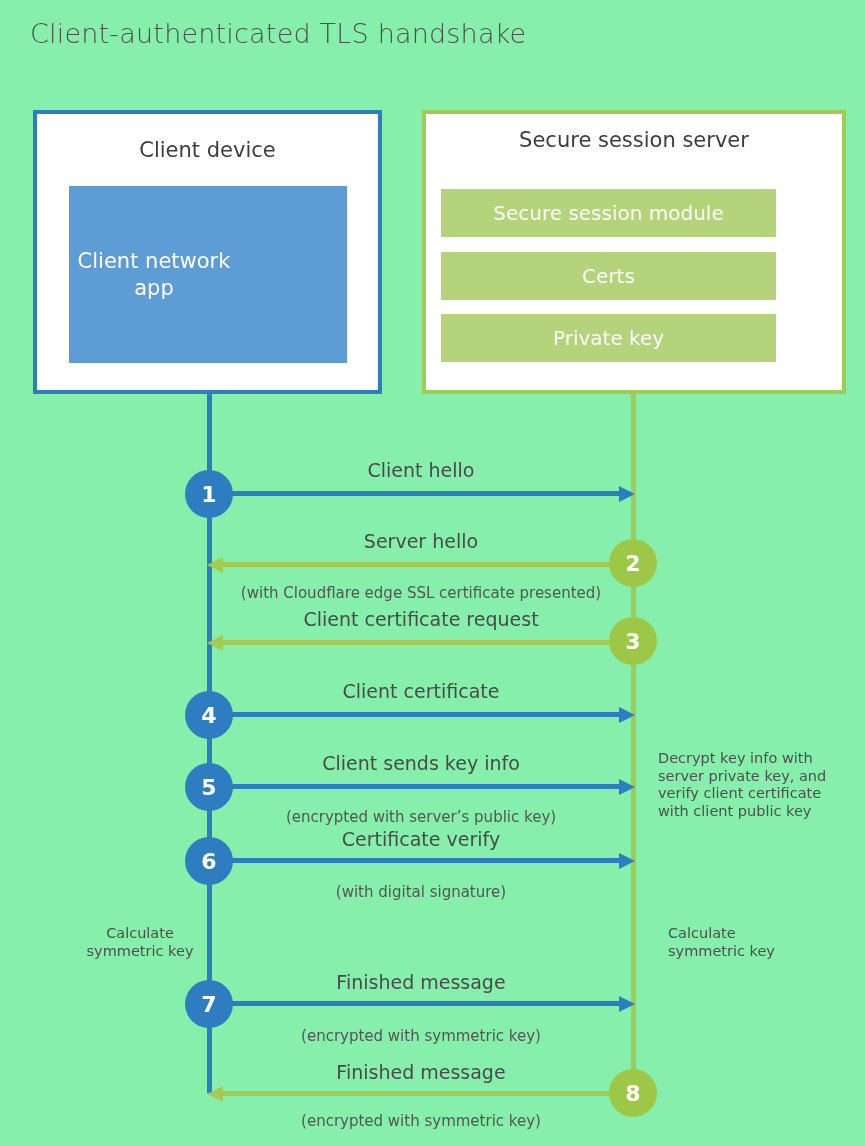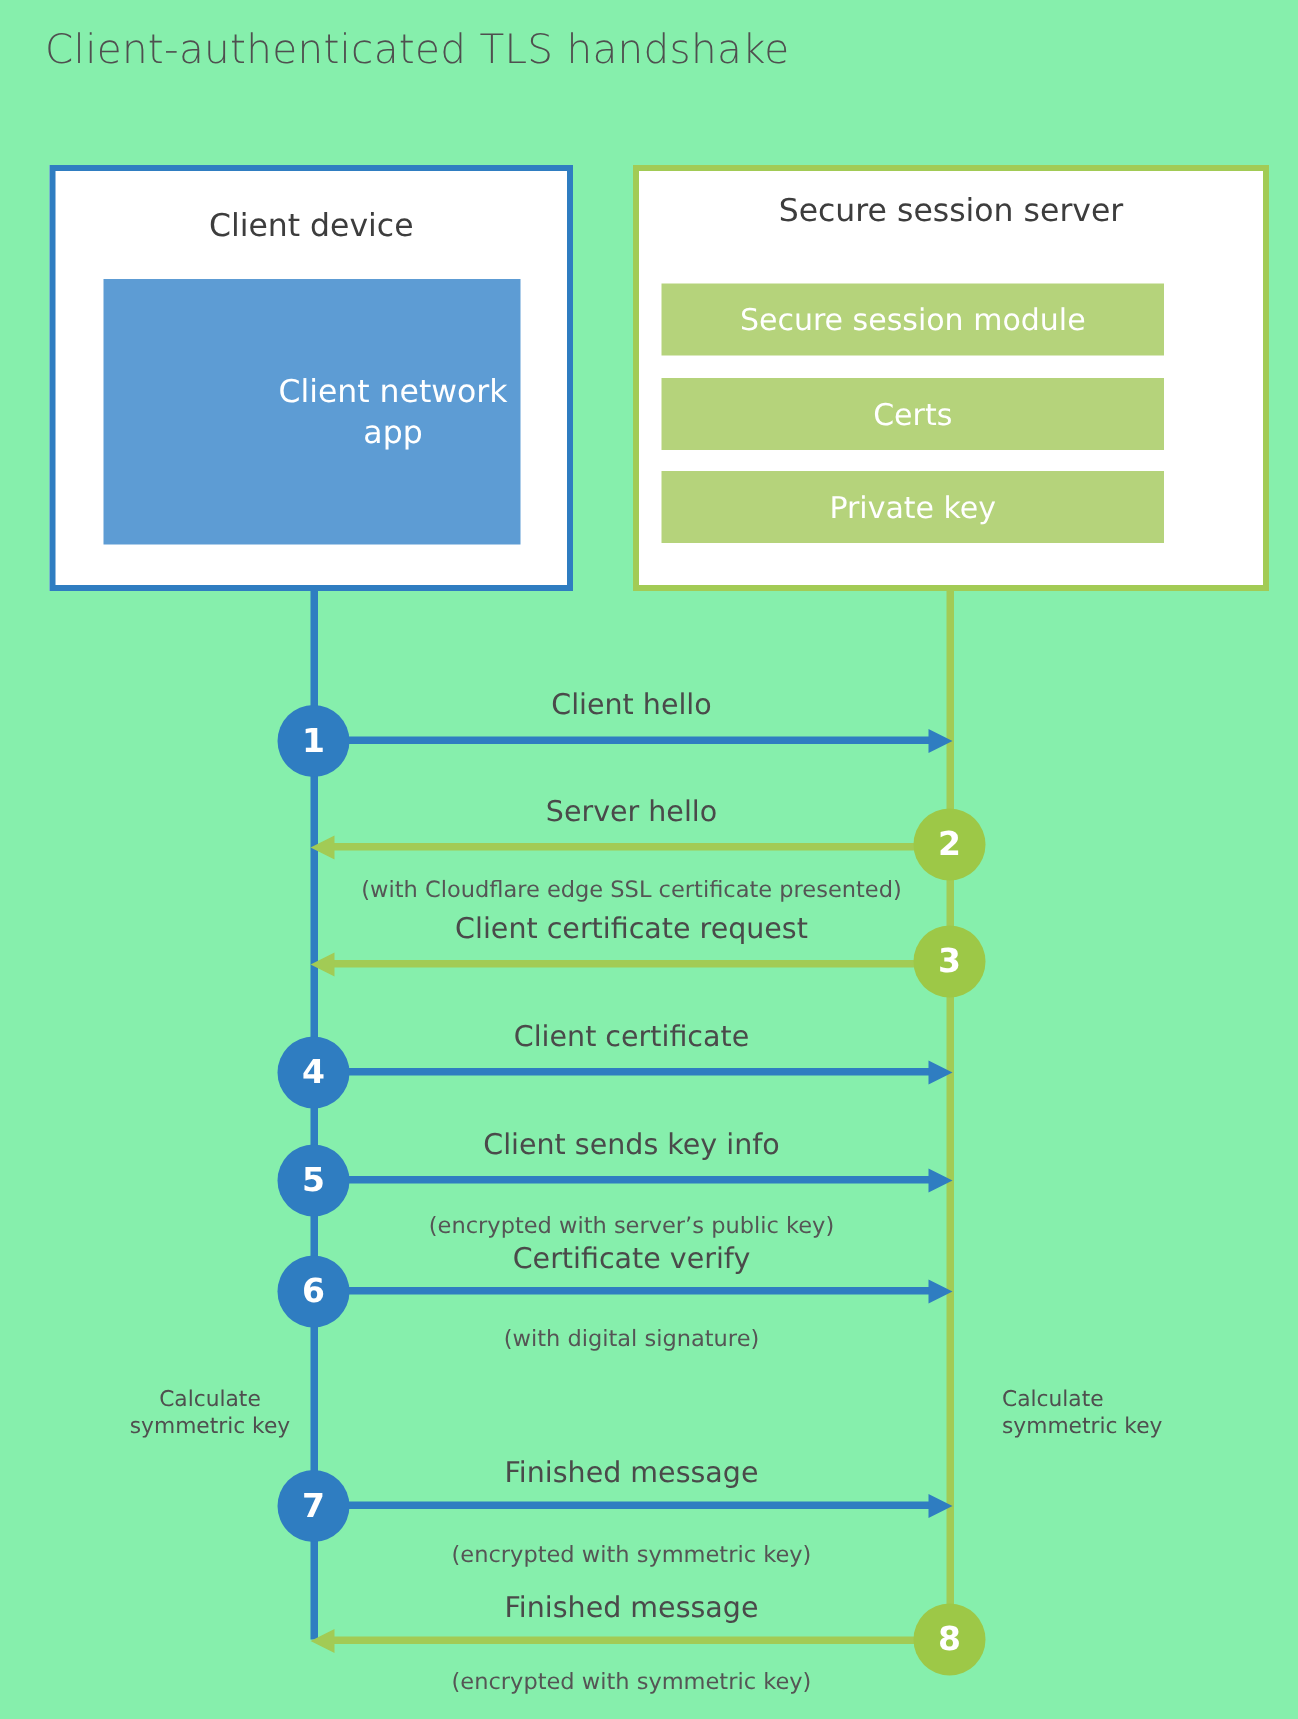--- a/index.html
+++ b/index.html
@@ -12,21 +12,21 @@
   .page-title{left:30px;top:18px;font-size:27px;font-weight:300;color:#4f4f4f;letter-spacing:.2px;}
   
   .entity-box{box-sizing:border-box;border:4px solid;background:#fff;}
   .client-box{left:33px;top:110px;width:349px;height:284px;border-color:#2f7dc1;}
   .server-box{left:422px;top:110px;width:424px;height:284px;border-color:#a2cb55;}
   .entity-title{font-size:21px;font-weight:normal;color:#3d3d3d;text-align:center;}
   .client-title{left:33px;top:138px;width:349px;}
   .server-title{left:422px;top:128px;width:424px;}
   .client-app{
     left:69px;top:186px;width:278px;height:177px;background:#5d9cd4;
-    display:flex;align-items:center;justify-content:flex-end;text-align:center;
+    display:flex;align-items:center;justify-content:flex-start;text-align:center;
     color:#ffffff;font-size:21px;line-height:27px;
   }
   .client-app span{display:block;width:170px;}
   .server-bar{
     left:441px;width:335px;height:48px;background:#b5d37b;
     display:flex;align-items:center;justify-content:center;
     color:#ffffff;font-size:20px;text-align:right;
   }
   .bar-1{top:189px;} .bar-2{top:252px;} .bar-3{top:314px;}
   
@@ -134,16 +134,17 @@
   <div class="abs badge blue" style="top:980px">7</div>
 
   <div class="abs msg-label" style="top:1061px">Finished message</div>
   <div class="abs arrow left" style="top:1091px">
       <div class="shaft"></div>
       <div class="head"></div>
     </div>
   <div class="abs msg-sub" style="top:1100px">(encrypted with symmetric key)</div>
   <div class="abs badge green" style="top:1069px">8</div>
 
+  <div class="abs side-note note-decrypt">Decrypt key info with server private key, and verify client certificate with client public key</div>
   <div class="abs side-note note-calc-client">Calculate symmetric key</div>
   <div class="abs side-note note-calc-server">Calculate symmetric key</div>
 
 </div>
 
 </body></html>

